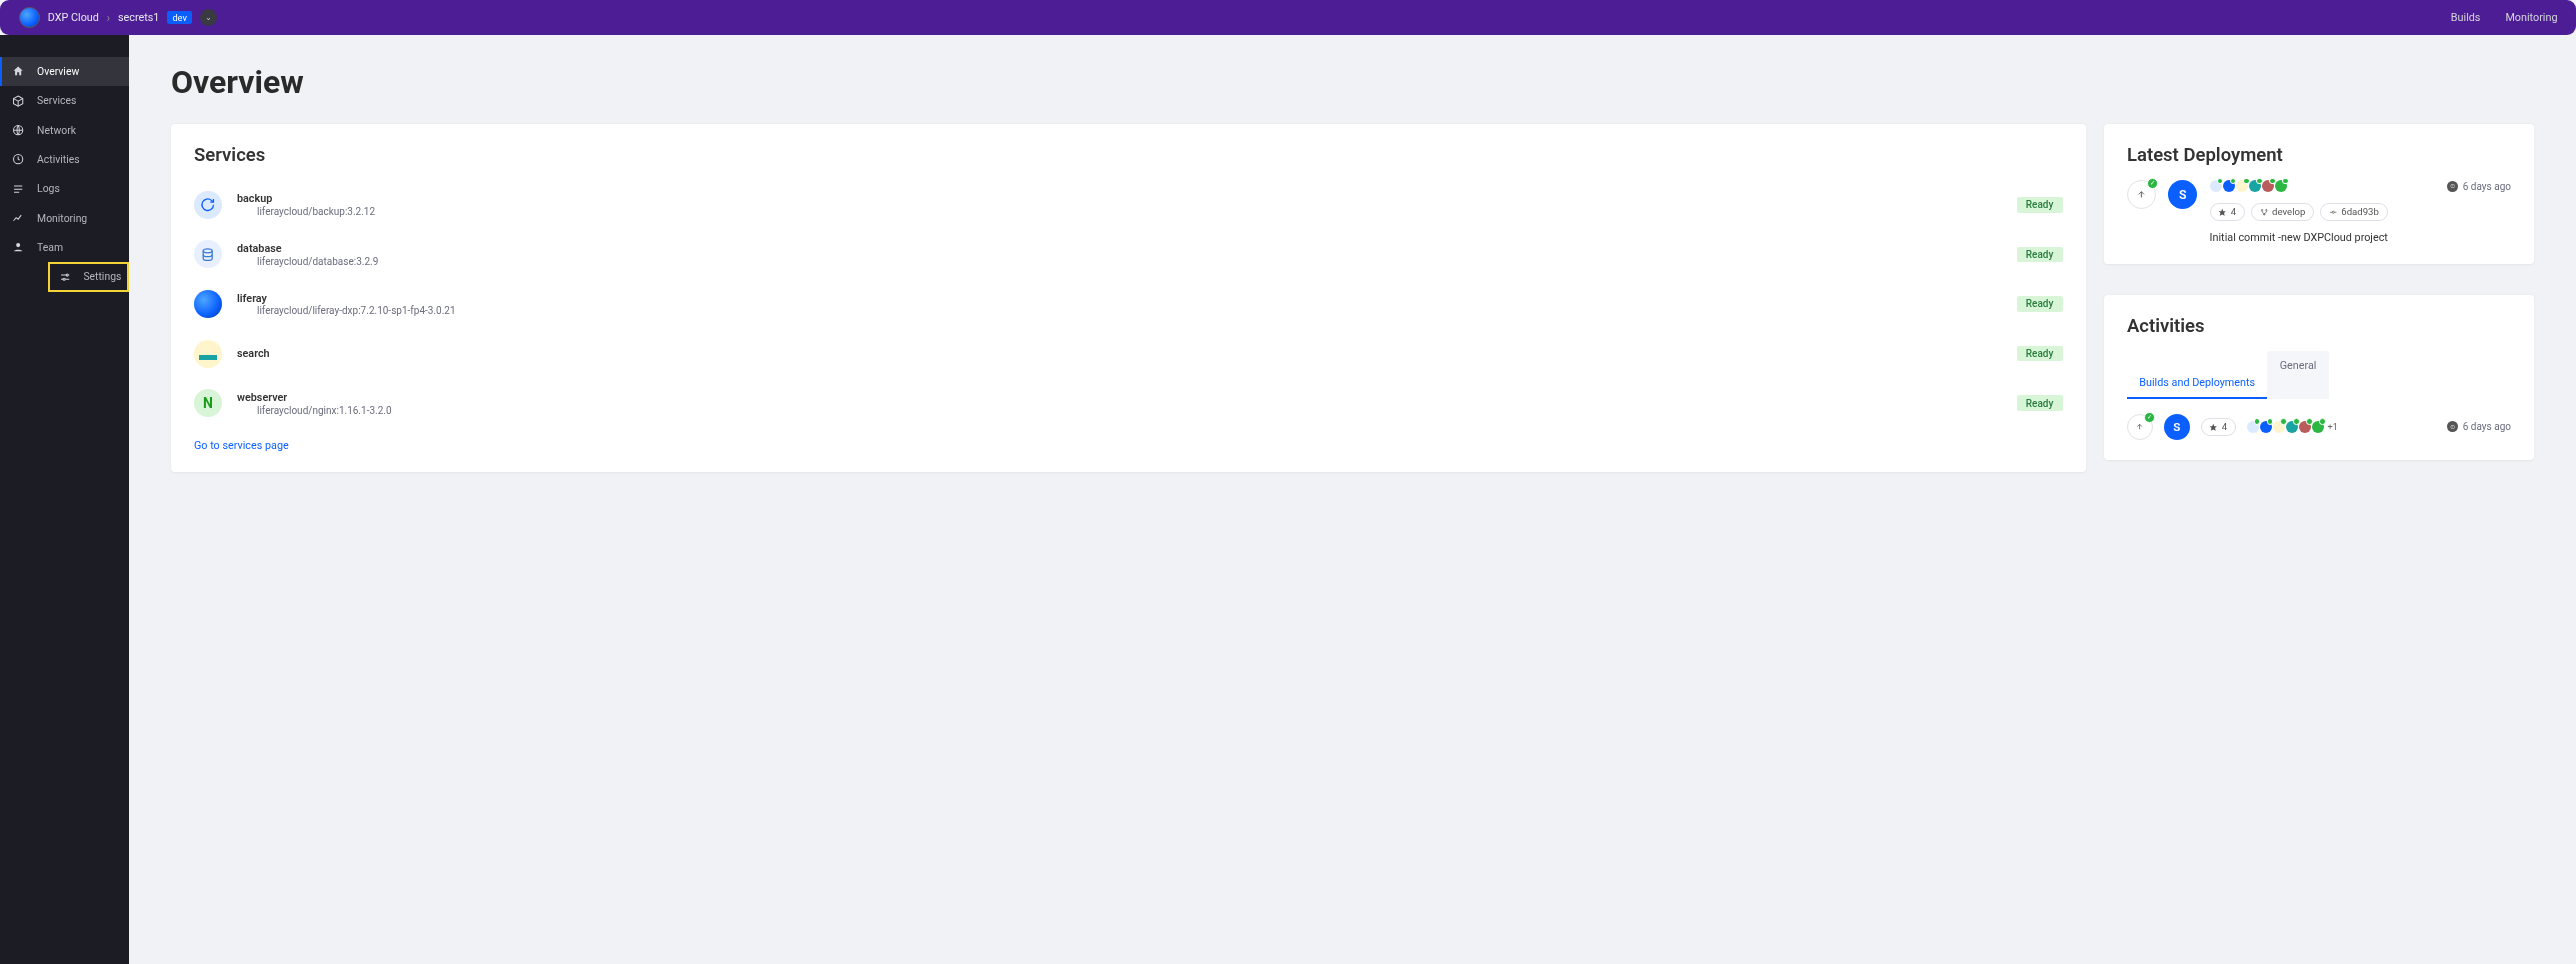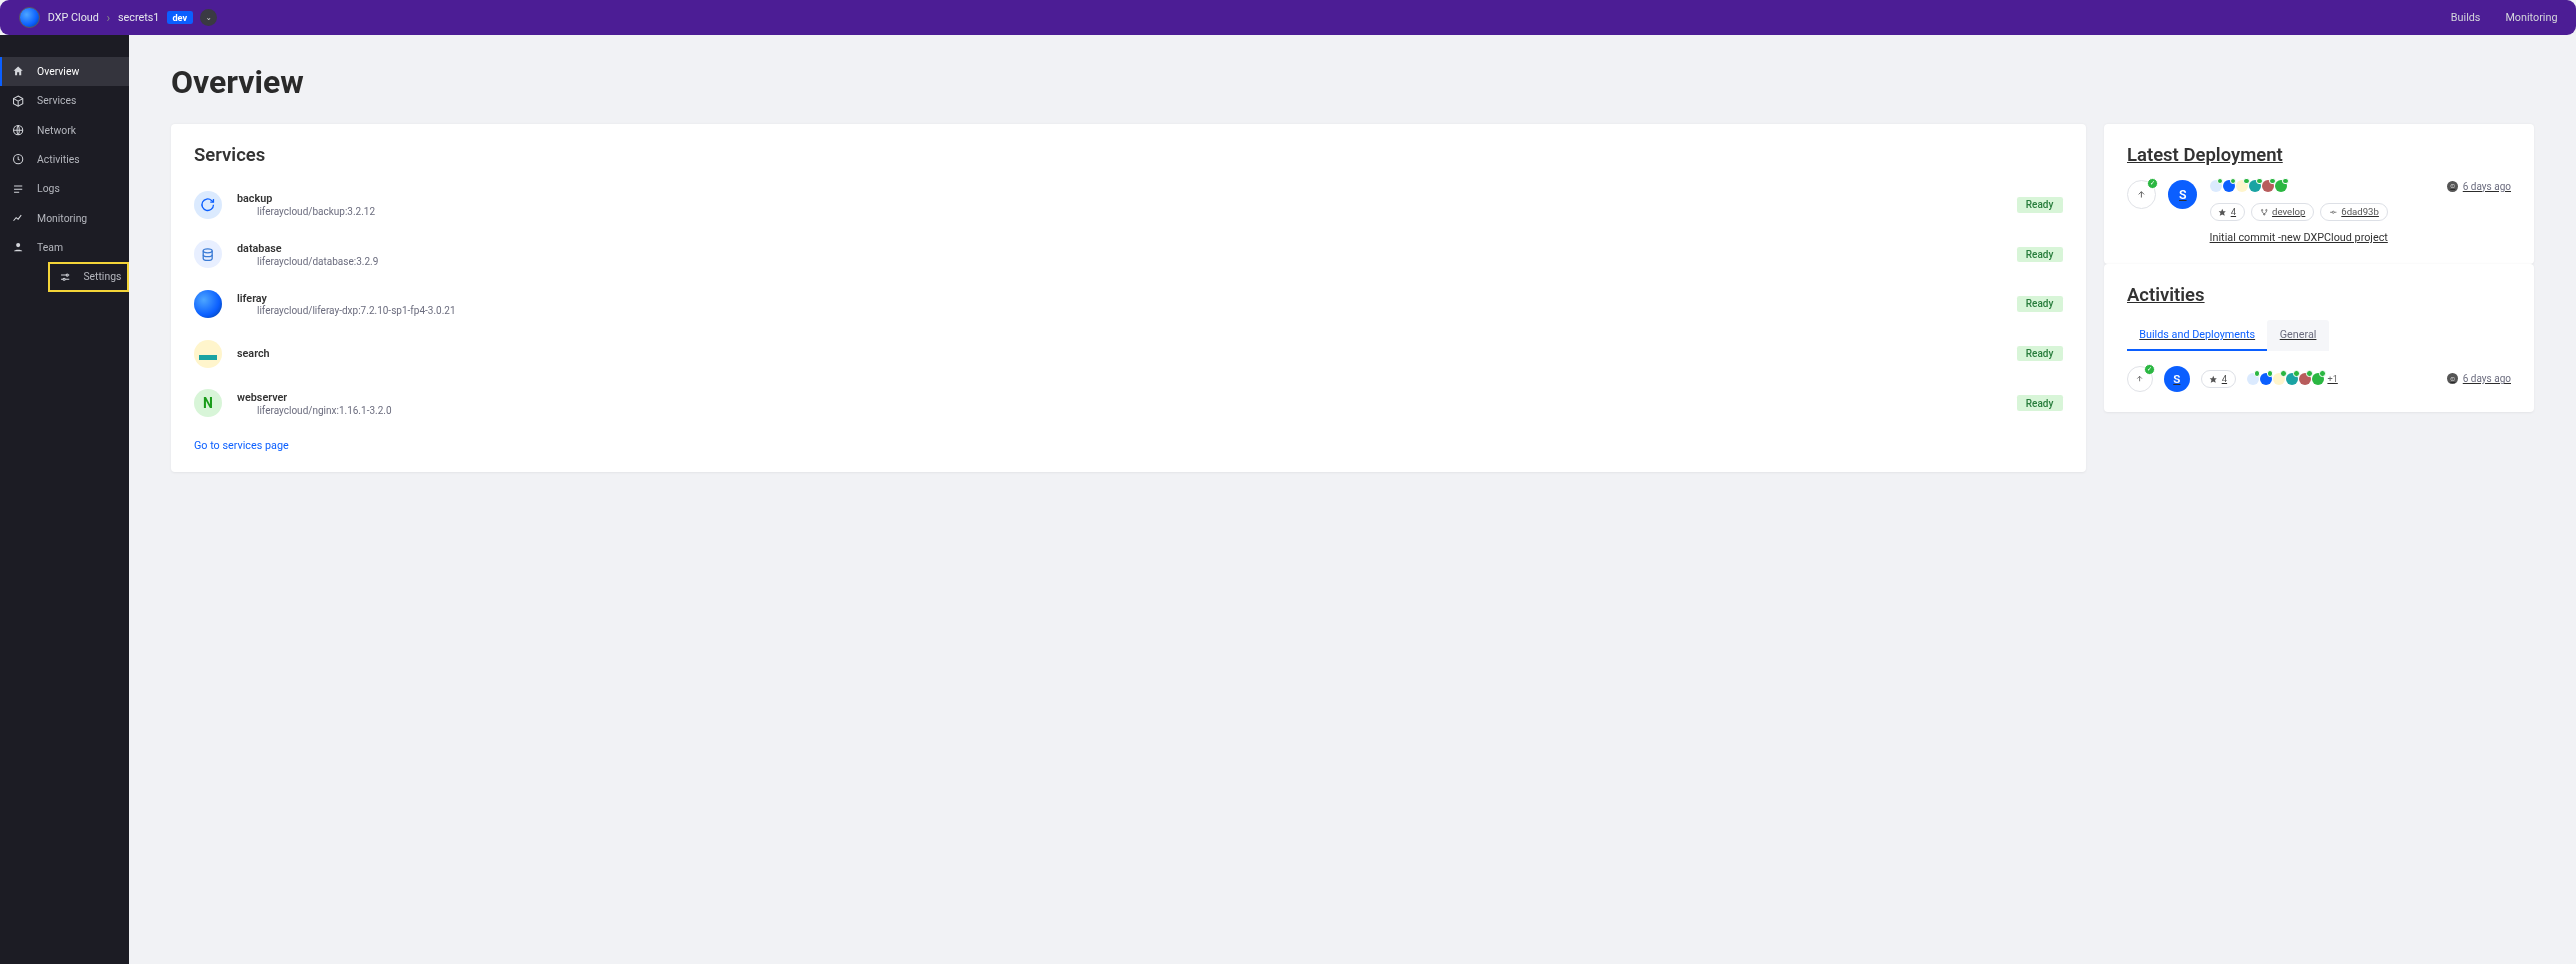--- a/index.html
+++ b/index.html
@@ -3,38 +3,38 @@
 <meta charset="utf-8">
 <style>
 * { margin: 0; padding: 0; box-sizing: border-box; }
 body { font-family: -apple-system, BlinkMacSystemFont, "Segoe UI", Roboto, Helvetica, Arial, sans-serif; background: #f1f2f5; color: #2c2c2c; overflow: hidden; }
 
 .header { height: 35px; background: #4c1d95; display: flex; align-items: center; padding: 0 18.5px; justify-content: space-between; border-radius: 9px; }
 .header-left { display: flex; align-items: center; gap: 7.7px; }
 .logo { width: 21.6px; height: 21.6px; border-radius: 50%; background: radial-gradient(circle at 35% 35%, #4da6ff, #0b5fff 60%, #003a8c); border: 1.5px solid #5a5a66; }
 .crumb { color: #e6e8ed; font-size: 10.8px; }
 .crumb-sep { color: #888; }
-.env-badge { background: #0b5fff; color: #fff; font-size: 9.2px; padding: 0.8px 5.4px; border-radius: 2.3px; font-weight: 700; }
+.env-badge { background: #0b5fff; color: #fff; font-size: 9.2px; padding: 0.8px 5.4px; border-radius: 2.3px; font-weight: 400; }
 .env-dropdown { width: 17px; height: 17px; border-radius: 50%; background: #3a3a42; display: flex; align-items: center; justify-content: center; color: #ccc; font-size: 7.7px; cursor: pointer; }
 .header-right { display: flex; gap: 25px; }
 .header-link { color: #d4d6db; font-size: 10.8px; text-decoration: none; cursor: pointer; }
 
 .layout { display: flex; height: calc(100vh - 35px); }
 .sidebar { width: 129px; background: #1c1c24; padding-top: 21.6px; }
 .nav-item { display: flex; align-items: center; gap: 12.3px; padding: 7.7px 10.8px; color: #b4b6bd; font-size: 10.4px; cursor: pointer; position: relative; }
 .nav-item.active { background: #34343d; color: #fff; }
 .nav-item.active::before { content: ""; position: absolute; left: 0; top: 0; bottom: 0; width: 2.3px; background: #0b5fff; }
 .nav-item.highlighted { outline: 2.3px solid #f3d438; outline-offset: -2.3px; margin-left: 48px; }
 .nav-icon { width: 14px; height: 14px; display: flex; align-items: center; justify-content: center; color: #d4d6db; }
 
 .main { flex: 1; padding: 28px 42px; overflow-y: auto; }
 .page-title { font-size: 32px; font-weight: 700; color: #2a2a2a; margin-bottom: 23px; }
 .panels { display: flex; gap: 18.5px; align-items: flex-start; }
 .panel-left { flex: 1; min-width: 0; }
-.panel-right { width: 430px; display: flex; flex-direction: column; gap: 0; text-decoration: underline; }
+.panel-right { width: 430px; display: flex; flex-direction: column; gap: 31px; }
 
 .card { background: #fff; border-radius: 3.9px; box-shadow: 0 0.8px 2.3px rgba(0,0,0,0.06); padding: 20px 23px; }
 .card-title { font-size: 18.5px; font-weight: 600; color: #333; margin-bottom: 14px; }
 
 .service-row { display: flex; align-items: center; padding: 10.8px 0; gap: 15px; }
 .service-icon { width: 28px; height: 28px; border-radius: 50%; display: flex; align-items: center; justify-content: center; flex-shrink: 0; }
 .svc-backup { background: #dbeafe; }
 .svc-database { background: #e8efff; }
 .svc-liferay { background: radial-gradient(circle at 35% 35%, #4da6ff, #0b5fff 60%, #003a8c); }
 .svc-search { background: #fff5cc; position: relative; }
@@ -62,21 +62,21 @@
 .mi-5 { background: #b85c5c; }
 .mi-6 { background: #2bb742; }
 .time-ago { display: flex; align-items: center; gap: 4.6px; color: #6b6c7e; font-size: 10px; }
 .time-icon { width: 10.8px; height: 10.8px; border-radius: 50%; background: #555; display: inline-flex; align-items: center; justify-content: center; color: #fff; font-size: 6.2px; }
 .pill-row { display: flex; gap: 6.2px; margin: 10.8px 0; }
 .pill { border: 0.8px solid #dde0e6; border-radius: 10.8px; padding: 2.3px 7.7px; font-size: 9.6px; color: #555; display: flex; align-items: center; gap: 3.9px; }
 .commit-msg { font-size: 10.8px; color: #333; }
 
 .tabs { display: flex; gap: 0; margin-top: 7.7px; border-bottom: 0.8px solid transparent; }
 .tab { padding: 7.7px 12.3px; font-size: 10.8px; color: #6b6c7e; cursor: pointer; background: #f5f6f9; border-radius: 3.1px 3.1px 0 0; }
-.tab.active { color: #0b5fff; border-bottom: 2.3px solid #0b5fff; background: #fff; }
+.tab.active { color: #0b5fff; border-bottom: 2.3px solid #0b5fff; background: #fff; margin-top: 17px; }
 .plus-count { font-size: 9.2px; color: #666; margin-left: 2.3px; }
 
 .activity-row { display: flex; align-items: center; gap: 10.8px; margin-top: 14px; }
 .activity-row .deploy-icon-wrap, .activity-row .avatar-s { width: 26px; height: 26px; font-size: 11.6px; }
 </style>
 </head>
 <body>
 
 <div class="header">
   <div class="header-left">

